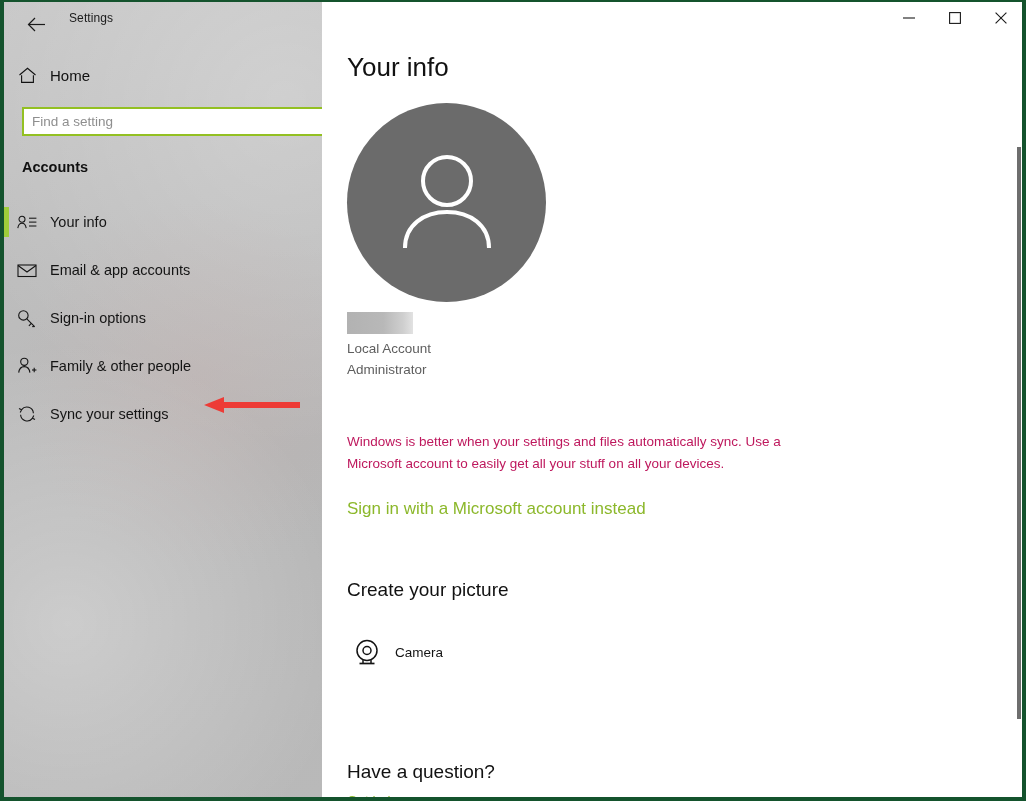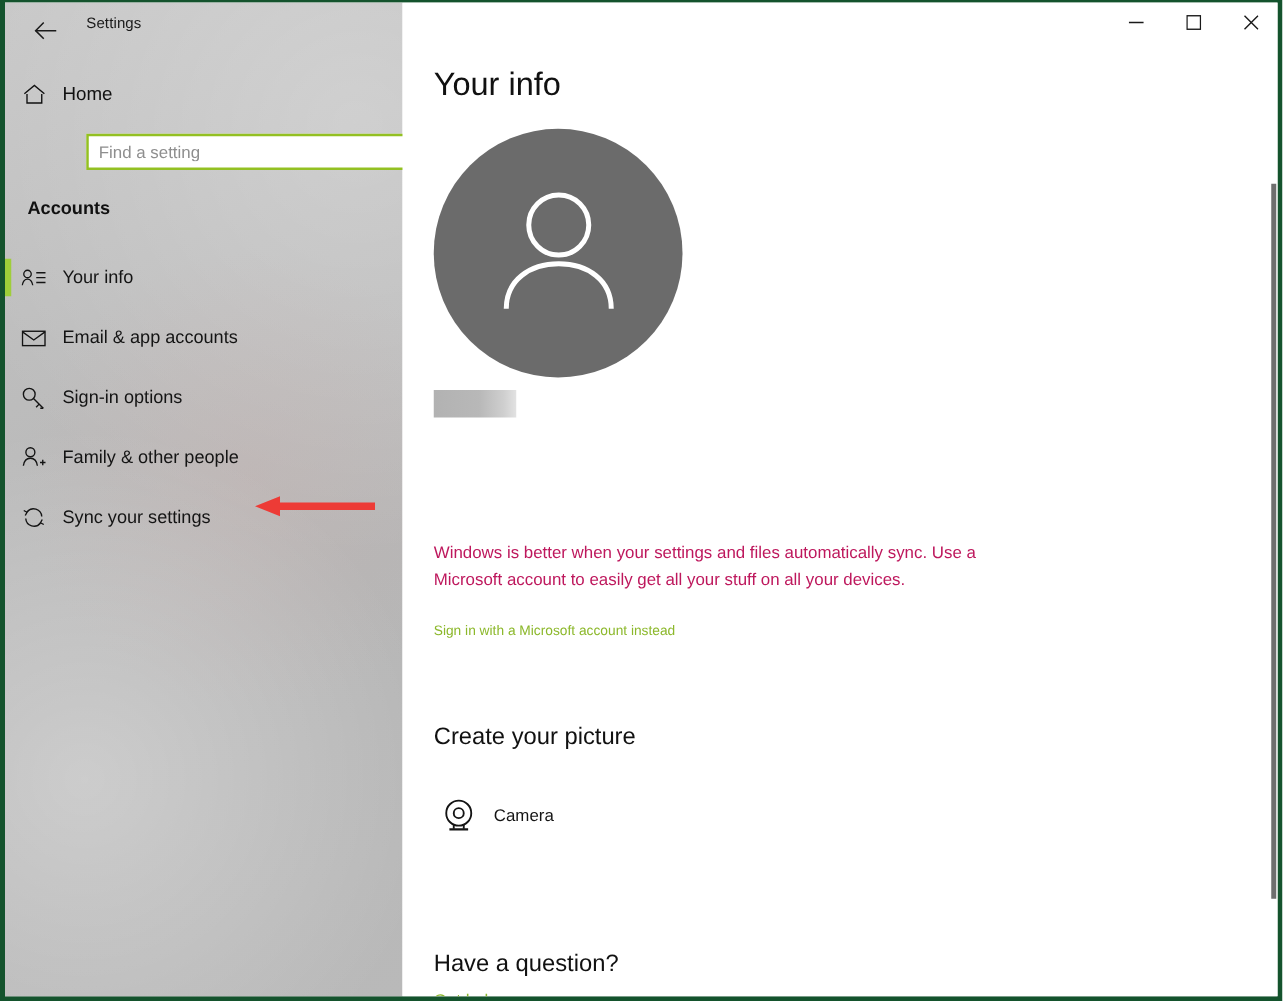--- a/index.html
+++ b/index.html
@@ -43,21 +43,21 @@
     position:absolute; left:0; top:58px; width:376px; height:30px;
     display:flex; align-items:center; cursor:default;
   }
   #home-row .ic { width:46px; display:flex; justify-content:center; align-items:center; }
   #home-row .lbl { font-size:15px; color:#111; }
 
   #search-wrap {
     position:absolute; left:18px; top:105px;
     width:331px; height:29px;
     background:#ffffff; border:2px solid #93c022;
-    display:flex; align-items:center;margin-left:47px;
+    display:flex; align-items:center;
   }
   #search-input {
     flex:1; border:0; outline:0; height:100%;
     padding-left:8px; font-size:13.5px;
     font-family:"Liberation Sans", sans-serif;
     color:#2b2b2b; background:transparent;
   }
   #search-input::placeholder { color:#8e8e8e; }
   #search-icon { width:28px; display:flex; align-items:center; justify-content:center; }
 
@@ -120,21 +120,21 @@
     position:absolute; left:25px; top:336px;
     font-size:13.5px; color:#5e5e5e; line-height:21px;
   }
 
   #sync-para {
     position:absolute; left:25px; top:429px; width:470px;
     font-size:13.5px; color:#be185d; line-height:22px;
   }
   #ms-signin-link {
     position:absolute; left:25px; top:497px;
-    font-size:11px; color:#8cb82b; cursor:default; text-decoration:none;
+    font-size:17px; color:#8cb82b; cursor:default; text-decoration:none;
   }
 
   #create-pic-heading {
     position:absolute; left:25px; top:577px;
     font-size:19px; font-weight:300; color:#111;
   }
   .pic-row {
     position:absolute; left:17px; width:458px; height:55px;
     display:flex; align-items:center; cursor:default;
   }
@@ -306,20 +306,24 @@
       <span>
         <svg width="108" height="96" viewBox="0 0 108 96">
           <circle cx="54" cy="28" r="24" fill="none" stroke="#ffffff" stroke-width="4"></circle>
           <path d="M12 95 C12 72 31 59 54 59 C77 59 96 72 96 95" fill="none" stroke="#ffffff" stroke-width="4"></path>
         </svg>
       </span>
     </div>
 
     <div id="user-redacted"></div>
 
+    <div id="acct-type">
+      <div>Local Account</div>
+      <div>Administrator</div>
+    </div>
 
     <div id="sync-para">Windows is better when your settings and files automatically sync. Use a Microsoft account to easily get all your stuff on all your devices.</div>
 
     <div id="ms-signin-link">Sign in with a Microsoft account instead</div>
 
     <div id="create-pic-heading">Create your picture</div>
 
     <div class="pic-row" id="camera-row">
       <span class="ic">
         <svg width="30" height="30" viewBox="0 0 30 30">

